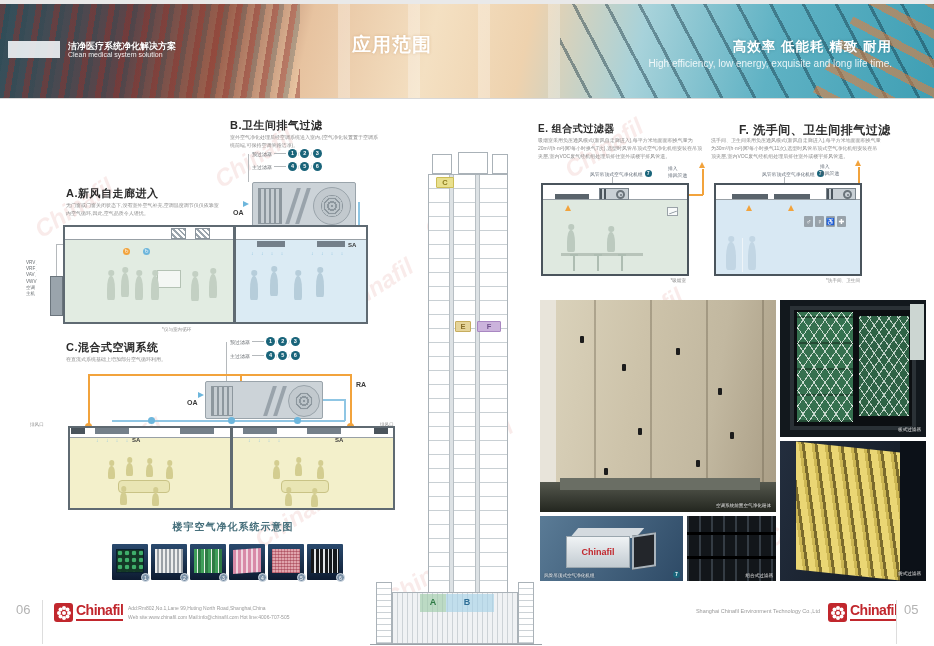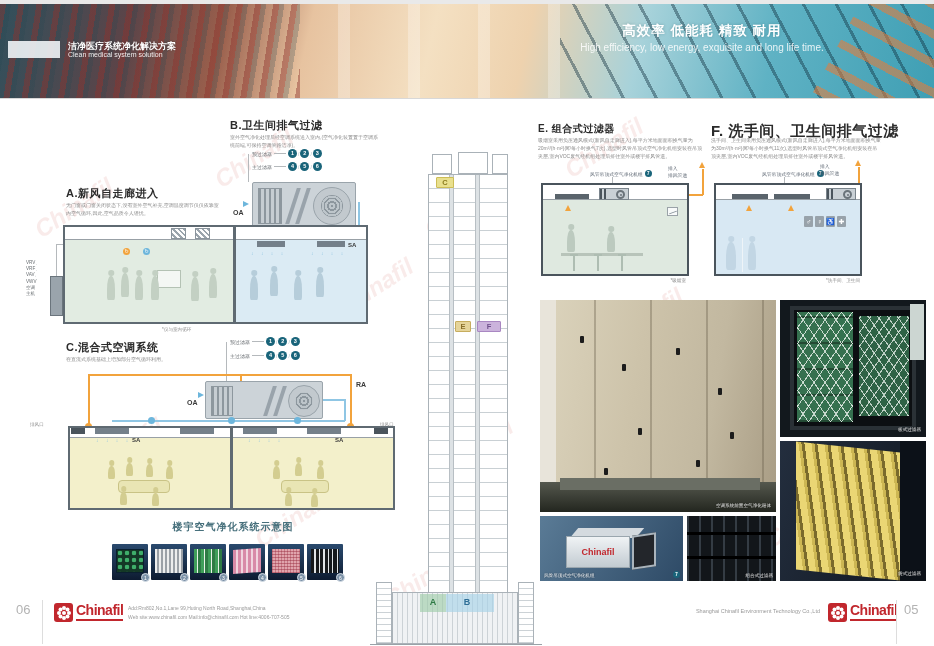--- a/index.html
+++ b/index.html
@@ -17,21 +17,21 @@
   .hdr-orange{position:absolute;left:840px;top:-20px;width:140px;height:150px;transform:rotate(28deg);
     background:repeating-linear-gradient(0deg,rgba(236,122,52,.55) 0 8px,transparent 8px 26px)}
   .hdr-sheen{position:absolute;left:280px;top:0;width:300px;height:95px;
     background:repeating-linear-gradient(90deg,transparent 0 58px,rgba(255,255,255,.28) 58px 70px)}
   .hdr-box{position:absolute;left:8px;top:37px;width:52px;height:17px;background:rgba(235,240,243,.92)}
   .tagline-cn{position:absolute;left:68px;top:36px;font-size:9px;font-weight:bold;color:#fff;text-shadow:0 0 2px rgba(0,0,0,.35)}
   .tagline-en{position:absolute;left:68px;top:47px;font-size:7px;color:rgba(255,255,255,.9)}
   .h-title{position:absolute;left:200px;top:28px;width:232px;text-align:right;color:#fff;text-shadow:0 0 3px rgba(180,120,60,.4)}
   .h-title .t1{font-size:19px;font-weight:bold;letter-spacing:1px}
   .h-title .t2{font-size:11.5px;margin-top:1px}
-  .h-slogan{position:absolute;right:42px;top:18px;width:380px;text-align:center;color:#fff}
+  .h-slogan{position:absolute;right:42px;top:34px;width:380px;text-align:right;color:#fff}
   .h-slogan .s1{font-size:13.5px;font-weight:bold;letter-spacing:1px;text-shadow:0 0 3px rgba(0,60,70,.3)}
   .h-slogan .s2{font-size:10px;color:rgba(255,255,255,.85);margin-top:2px}
   
   .sec-title{position:absolute;font-size:11px;font-weight:bold;color:#2b2b2b;letter-spacing:.5px}
   .sec-desc{position:absolute;font-size:5px;color:#8c8c8c;line-height:1.6}
   .tinynote{position:absolute;font-size:4.6px;color:#8a8a8a}
   .lbl{position:absolute;font-size:7px;font-weight:bold;color:#3a3a3a}
   .lbl-s{position:absolute;font-size:6px;font-weight:bold;color:#3a3a3a}
   .line{position:absolute;background:#b5b9bc}
   .oline{position:absolute;background:#f2a33c}
@@ -131,20 +131,21 @@
 
   <div class="header">
     <div class="hdr-stripes-left"></div>
     <div class="hdr-sheen"></div>
     <div class="hdr-glass-right"></div>
     <div class="hdr-orange"></div>
     <div class="hdr-box"></div>
     <div class="tagline-cn">洁净医疗系统净化解决方案</div>
     <div class="tagline-en">Clean medical system solution</div>
     <div class="h-title">
+      <div class="t1">应用范围</div>
     </div>
     <div class="h-slogan">
       <div class="s1">高效率 低能耗 精致 耐用</div>
       <div class="s2">High efficiency, low energy, exquisite and long life time.</div>
     </div>
   </div>
 
   <span class="wm" style="left:30px;top:190px">Chinafil</span>
   <span class="wm" style="left:210px;top:140px">Chinafil</span>
   <span class="wm" style="left:330px;top:270px">Chinafil</span>
@@ -387,21 +388,21 @@
       <div class="stool" style="left:30px;top:56px;height:15px"></div>
       <div class="stool" style="left:54px;top:56px;height:15px"></div>
       <div class="stool" style="left:78px;top:56px;height:15px"></div>
       <div class="fig ge" style="left:24px;top:30px;height:22px"></div>
       <div class="fig ge" style="left:64px;top:32px;height:20px"></div>
     </div>
     <div class="tri-u" style="left:22px;top:20px"></div>
   </div>
   <div class="caption-tiny" style="left:620px;top:274px;width:66px">*吸烟室</div>
 
-  <div class="sec-title" style="left:711px;top:118px;font-size:15px">F. 洗手间、卫生间排气过滤</div>
+  <div class="sec-title" style="left:739px;top:118px;font-size:12px">F. 洗手间、卫生间排气过滤</div>
   <div class="sec-desc" style="left:711px;top:132px;width:170px">洗手间、卫生间采用负压通风模式(新风自走廊进入),每平方米地面面积换气量为30m³/(h·m²)(即每小时换气11次),选型时风管吊顶式空气净化机组安装在吊顶夹层,室内VOC废气经机组处理后排往室外或楼宇排风管道。</div>
   <div class="unit-lbl" style="left:762px;top:166px">
     <span>风管吊顶式空气净化机组</span>
     <span class="numc sm">7</span>
   </div>
   <div class="line" style="left:784px;top:173px;width:1px;height:9px"></div>
   <div class="exh-lbl" style="left:820px;top:159px;width:34px">排入
 排风管道</div>
   <div class="oline" style="left:858px;top:163px;width:1.5px;height:26px"></div>
   <div class="tri-u" style="left:855px;top:156px"></div>

